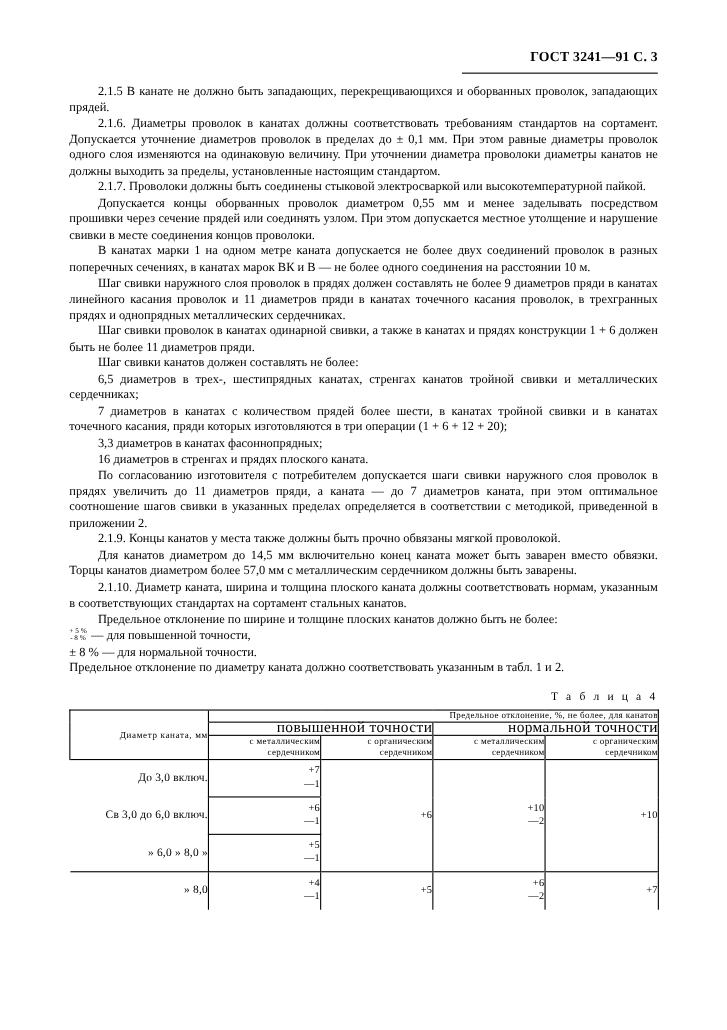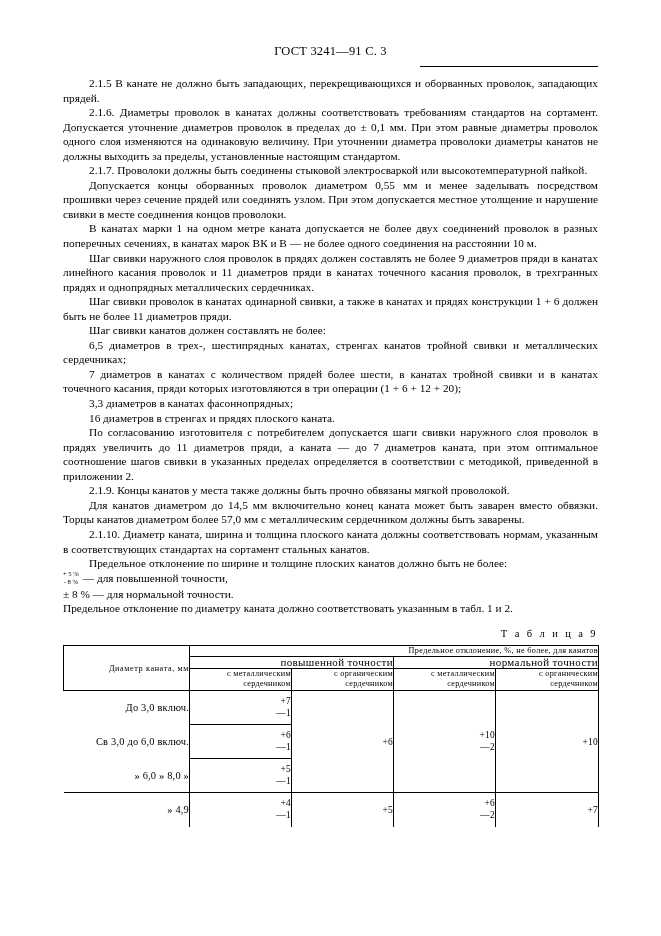--- a/index.html
+++ b/index.html
@@ -22,23 +22,23 @@
     width: 661px;
     height: 936px;
   }
 
   
   .header {
     position: absolute;
     left: 63px;
     top: 44px;
     width: 535px;
-    text-align: center;
+    text-align: right;
     font-size: 12.5px;
-    font-weight: normal;
+    font-weight: bold;
     letter-spacing: 0.2px;
   }
   .header-rule {
     position: absolute;
     left: 420px;
     top: 66px;
     width: 178px;
     height: 1px;
     background: #000;
   }
@@ -113,21 +113,21 @@
   .thin-b { border-bottom: 0.9px solid #000; }
   .thin-t { border-top: 0.9px solid #000; }
 
   .hdr-cell {
     font-size: 8.2px;
     line-height: 10.4px;
     letter-spacing: 0.35px;
     padding: 4px 3px;
   }
   .hdr-sub {
-    font-size: 11px;
+    font-size: 14px;
     line-height: 10.4px;
     letter-spacing: 0.35px;
     padding: 5px 3px;
     margin-top: 20px;
   }
   .hdr-leaf {
     font-size: 8.2px;
     line-height: 10.6px;
     letter-spacing: 0.3px;
     padding: 5px 3px 6px 3px;
@@ -178,21 +178,21 @@
     <p>По согласованию изготовителя с потребителем допускается шаги свивки наружного слоя проволок в прядях увеличить до 11 диаметров пряди, а каната — до 7 диаметров каната, при этом оптимальное соотношение шагов свивки в указанных пределах определяется в соответствии с методикой, приведенной в приложении 2.</p>
     <p>2.1.9.  Концы канатов у места также должны быть прочно обвязаны мягкой проволокой.</p>
     <p>Для канатов диаметром до 14,5 мм включительно конец каната может быть заварен вместо обвязки. Торцы канатов диаметром более 57,0 мм с металлическим сердечником должны быть заварены.</p>
     <p>2.1.10.  Диаметр каната, ширина и толщина плоского каната должны соответствовать нормам, указанным в соответствующих стандартах на сортамент стальных канатов.</p>
     <p>Предельное отклонение по ширине и толщине плоских канатов должно быть не более:</p>
     <p class="pm-line noindent"><span class="tolstack"><span>+ 5 %</span><span>- 8 %</span></span><span>— для повышенной точности,</span></p>
     <p class="noindent">± 8 % — для нормальной точности.</p>
     <p class="noindent">Предельное отклонение по диаметру каната должно соответствовать указанным в табл. 1 и 2.</p>
   </div>
 
-  <div class="table-caption">Т а б л и ц а  9</div>
+  <div class="table-caption">Т а б л и ц а  4</div>
 
   <div class="tbl-wrap">
     <table class="spec">
       <colgroup>
         <col style="width:126px">
         <col style="width:102px">
         <col style="width:102px">
         <col style="width:102px">
         <col style="width:103px">
       </colgroup>
@@ -236,21 +236,21 @@
 
         <tr class="h-tall">
           <td class="rowlabel ind">»  6,0  »  8,0    »</td>
           <td class="bl val">
             <span class="two">+5</span>
             <span class="two">—1</span>
           </td>
         </tr>
 
         <tr class="h-tall">
-          <td class="bt rowlabel ind">»  4,9</td>
+          <td class="bt rowlabel ind">»  8,0</td>
           <td class="bt bl val">
             <span class="two">+4</span>
             <span class="two">—1</span>
           </td>
           <td class="bt bl valbig">+5</td>
           <td class="bt bl val">
             <span class="two">+6</span>
             <span class="two">—2</span>
           </td>
           <td class="bt bl br valbig">+7</td>

